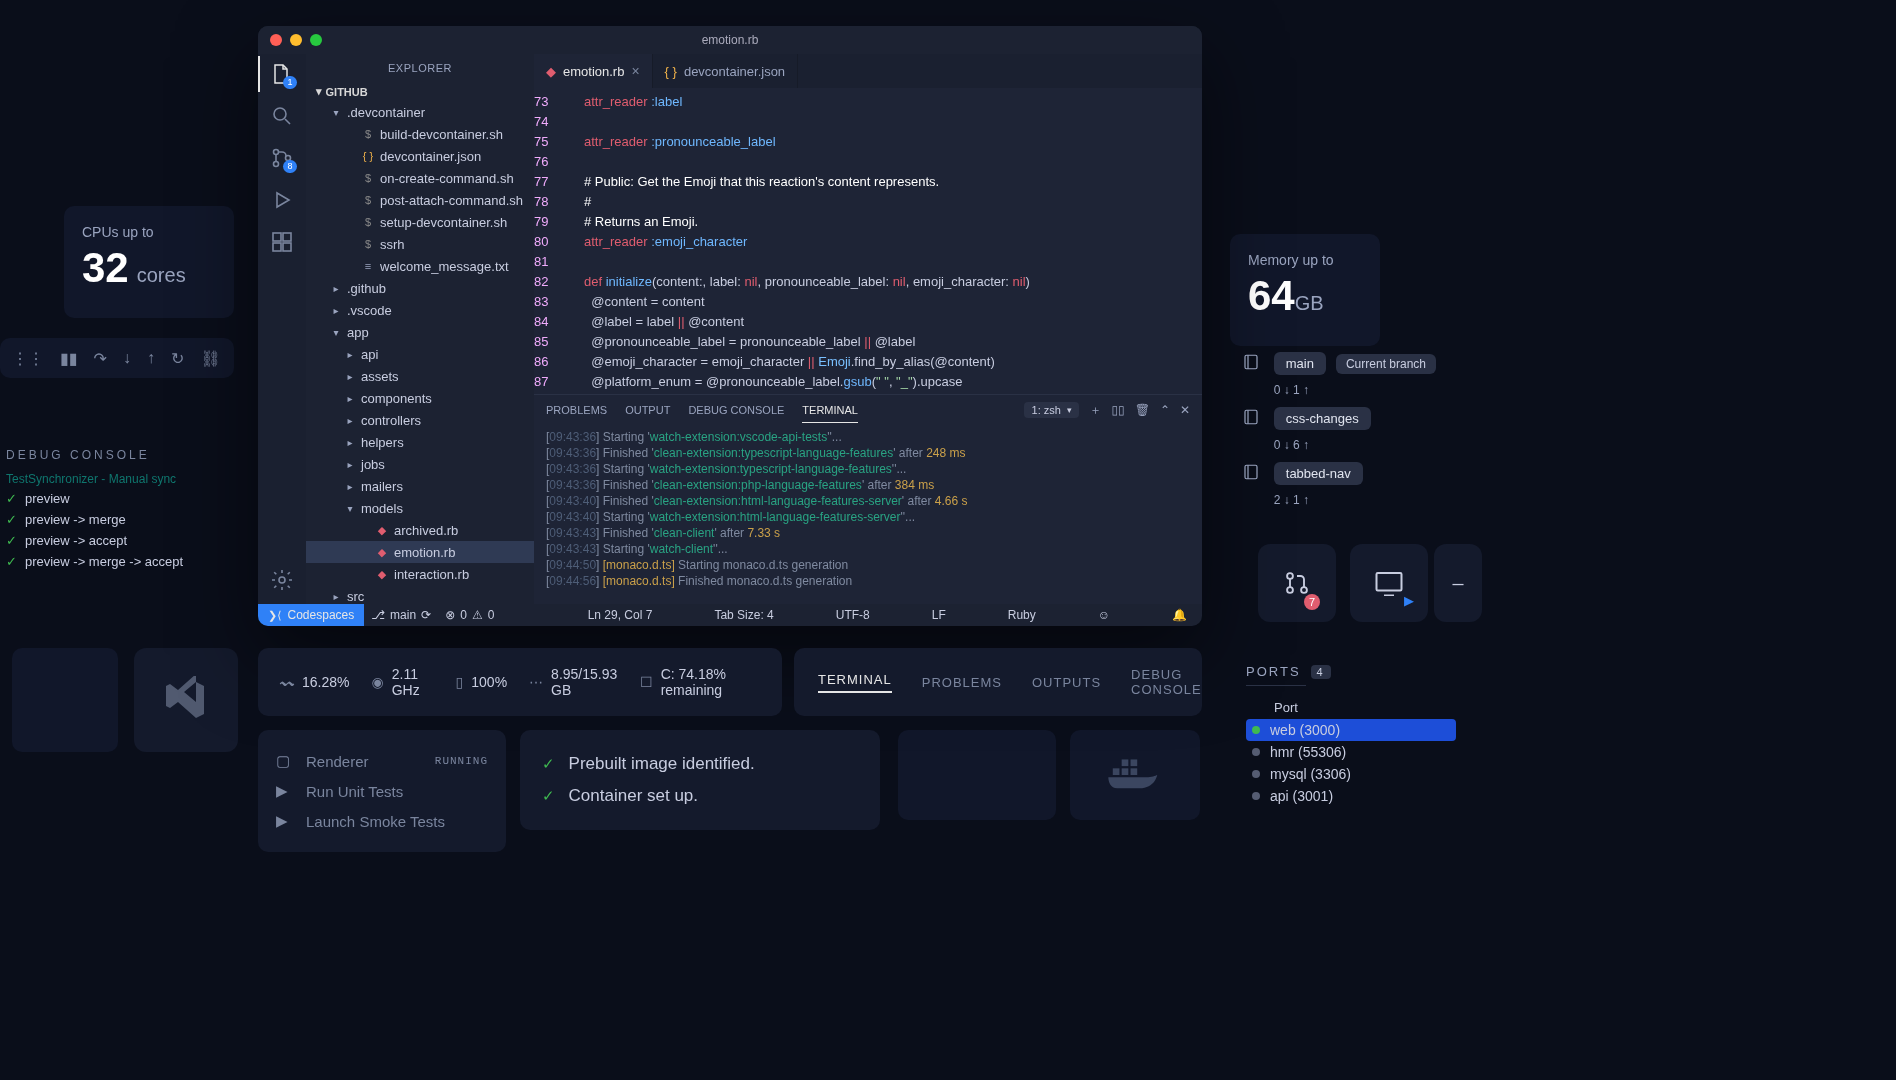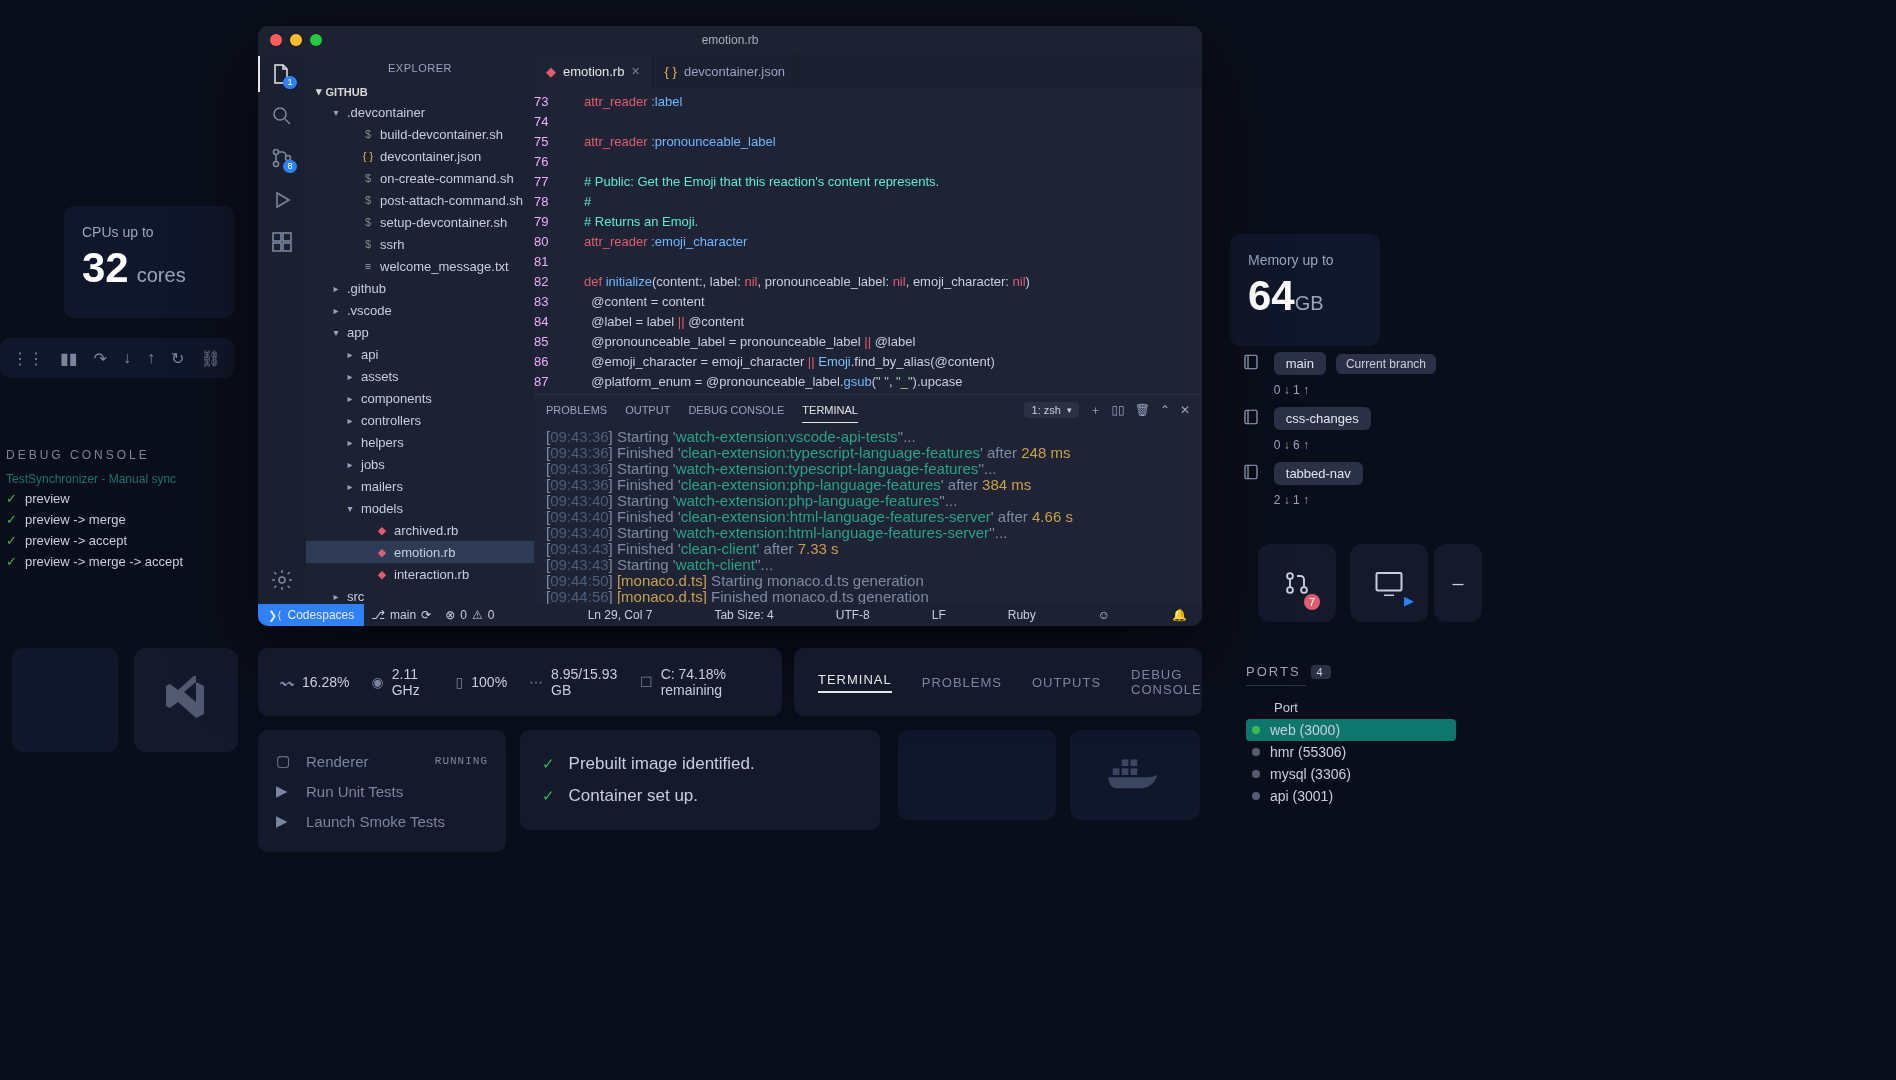--- a/index.html
+++ b/index.html
@@ -41,28 +41,28 @@
 
 .main { flex: 1; display: flex; flex-direction: column; min-width: 0; background: #1e2436; }
 .tabs { height: 34px; display: flex; align-items: stretch; background: #1a2030; }
 .tab { display: flex; align-items: center; gap: 7px; padding: 0 12px; font-size: 13px; color: #9aa4bf; border-right: 1px solid #161b28; cursor: pointer; }
 .tab.active { background: #1e2436; color: #e6e6e6; }
 .tab .close { font-size: 14px; color: #7a859e; }
 
 .editor { flex: 1; overflow: auto; padding: 4px 0; }
 .ln { display: flex; font-size: 13px; line-height: 20px; white-space: pre; }
 .gutter { width: 50px; text-align: left; padding-right: 14px; color: #f0abfc; }
-.code .kw{color:#e05d6f}.code .sym{color:#6fb8ff}.code .cm{color:#5eead4}.code .cls{color:#79c0ff}.code .fn{color:#6fb8ff}.code .str{color:#a5d6a7}.code .op{color:#e05d6f}.code .pn{color:#c8cde0}
+.code .kw{color:#e05d6f}.code .sym{color:#6fb8ff}.code .cm{color:#ffffff}.code .cls{color:#79c0ff}.code .fn{color:#6fb8ff}.code .str{color:#a5d6a7}.code .op{color:#e05d6f}.code .pn{color:#c8cde0}
 
 .panel { height: 210px; border-top: 1px solid #2a3145; display: flex; flex-direction: column; }
 .ptabs { height: 30px; display: flex; align-items: center; padding: 0 12px; gap: 18px; font-size: 11px; color: #9aa4bf; }
 .ptab { cursor: pointer; padding: 6px 0; }
 .ptab.active { color: #e6e6e6; border-bottom: 1px solid #e6e6e6; }
 .ptools { margin-left: auto; display: flex; align-items: center; gap: 10px; font-size: 12px; color: #9aa4bf; }
-.term-out { flex: 1; overflow: auto; padding: 4px 12px; font-size: 15px; line-height: 16px; color: #7f8aa0; }
+.term-out { flex: 1; overflow: auto; padding: 4px 12px; font-size: 12px; line-height: 16px; color: #7f8aa0; }
 .term-out .ts{color:#4e5d77}.term-out .task{color:#29a383}.term-out .dur{color:#caa04a}.term-out .mon{color:#caa04a}
 
 .statusbar { height: 22px; display: flex; align-items: center; padding: 0 8px; font-size: 12px; color: #e6e6e6; }
 .sb-cs { background: #2f81f7; height: 22px; display: flex; align-items: center; padding: 0 10px; margin-left: -8px; gap: 6px; cursor: pointer; }
 .sb-item { display: flex; align-items: center; gap: 5px; padding: 0 7px; color: #c8cde0; cursor: pointer; }
 .sb-right { margin-left: auto; display: flex; gap: 48px; }
 
 
 .dbgcon { position: absolute; left: 0; top: 440px; width: 235px; height: 180px; }
 .dbgcon-title { font-size: 12px; letter-spacing: 3px; color: #7a859e; padding: 8px 6px; }
@@ -98,21 +98,21 @@
 .steps { position: absolute; left: 520px; top: 730px; width: 360px; border-radius: 10px; background: #141a2c; padding: 18px 22px; }
 .step-row { display: flex; align-items: center; gap: 14px; padding: 6px 0; font-size: 17px; color: #c8cde0; }
 .step-row .chk { font-size: 15px; }
 
 
 .portsw { position: absolute; right: 440px; top: 664px; width: 210px; }
 .ports-hdr { display: flex; align-items: center; gap: 10px; font-size: 13px; letter-spacing: 2px; color: #9aa4bf; }
 .ports-badge { background: #2a3145; border-radius: 4px; padding: 1px 6px; font-size: 11px; color: #c8cde0; }
 .ports-col { font-size: 13px; color: #c8cde0; padding: 8px 0 4px 28px; }
 .port-row { display: flex; align-items: center; gap: 10px; font-size: 14px; color: #c8cde0; padding: 3px 6px; border-radius: 4px; }
-.port-row.sel { background: #0f766e; }
+.port-row.sel { background: #1d4ed8; }
 .port-dot { width: 8px; height: 8px; border-radius: 50%; background: #555c72; }
 .port-dot.on { background: #3fb950; }
 
 
 .sq { width: 78px; height: 78px; border-radius: 12px; background: #141a2c; display: flex; align-items: center; justify-content: center; color: #c8cde0; position: relative; }
 .sq-badge { position: absolute; bottom: 12px; right: 16px; background: #e05d6f; color: #fff; font-size: 11px; width: 16px; height: 16px; border-radius: 50%; text-align: center; line-height: 16px; }
 
 
 .vsc-logo { position: absolute; left: 134px; top: 648px; width: 104px; height: 104px; border-radius: 12px; background: #141a2c; display:flex;align-items:center;justify-content:center;}
 
@@ -389,21 +389,20 @@
             <span>🗑</span>
             <span>⌃</span>
             <span>✕</span>
           </div>
         </div>
         <div class="term-out mono" id="term">
             <div>[<span class="ts">09:43:36</span>] Starting '<span class="task">watch-extension:vscode-api-tests</span>'<span class="dur"></span>'...</div>
             <div>[<span class="ts">09:43:36</span>] Finished '<span class="task">clean-extension:typescript-language-features</span>' after <span class="dur">248 ms</span></div>
             <div>[<span class="ts">09:43:36</span>] Starting '<span class="task">watch-extension:typescript-language-features</span>'<span class="dur"></span>'...</div>
             <div>[<span class="ts">09:43:36</span>] Finished '<span class="task">clean-extension:php-language-features</span>' after <span class="dur">384 ms</span></div>
-            <div>[<span class="ts">09:43:40</span>] Starting '<span class="task">watch-extension:php-language-features</span>'<span class="dur"></span>'...</div>
             <div>[<span class="ts">09:43:40</span>] Finished '<span class="task">clean-extension:html-language-features-server</span>' after <span class="dur">4.66 s</span></div>
             <div>[<span class="ts">09:43:40</span>] Starting '<span class="task">watch-extension:html-language-features-server</span>'<span class="dur"></span>'...</div>
             <div>[<span class="ts">09:43:43</span>] Finished '<span class="task">clean-client</span>' after <span class="dur">7.33 s</span></div>
             <div>[<span class="ts">09:43:43</span>] Starting '<span class="task">watch-client</span>'<span class="dur"></span>'...</div>
             <div>[<span class="ts">09:44:50</span>] <span class="mon">[monaco.d.ts]</span> Starting monaco.d.ts generation</div>
             <div>[<span class="ts">09:44:56</span>] <span class="mon">[monaco.d.ts]</span> Finished monaco.d.ts generation</div>
           </div>
       </div>
     </div>
   </div>

